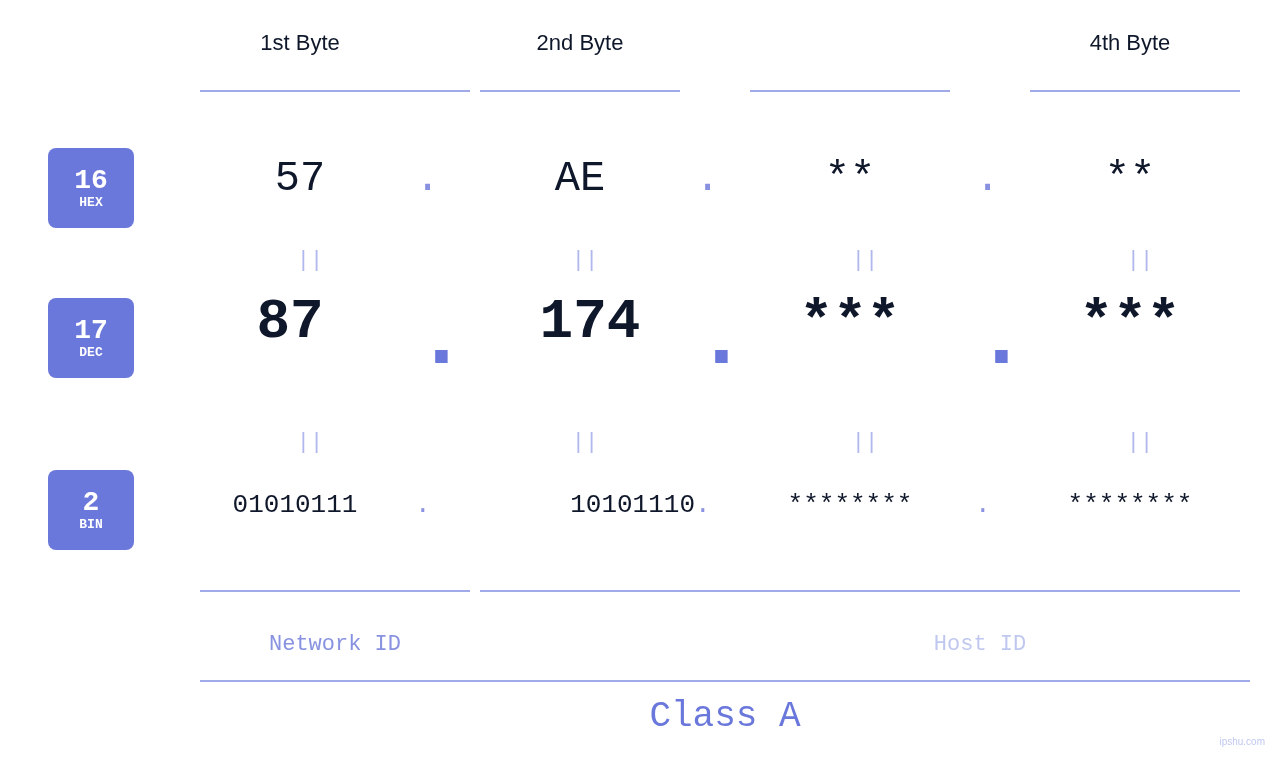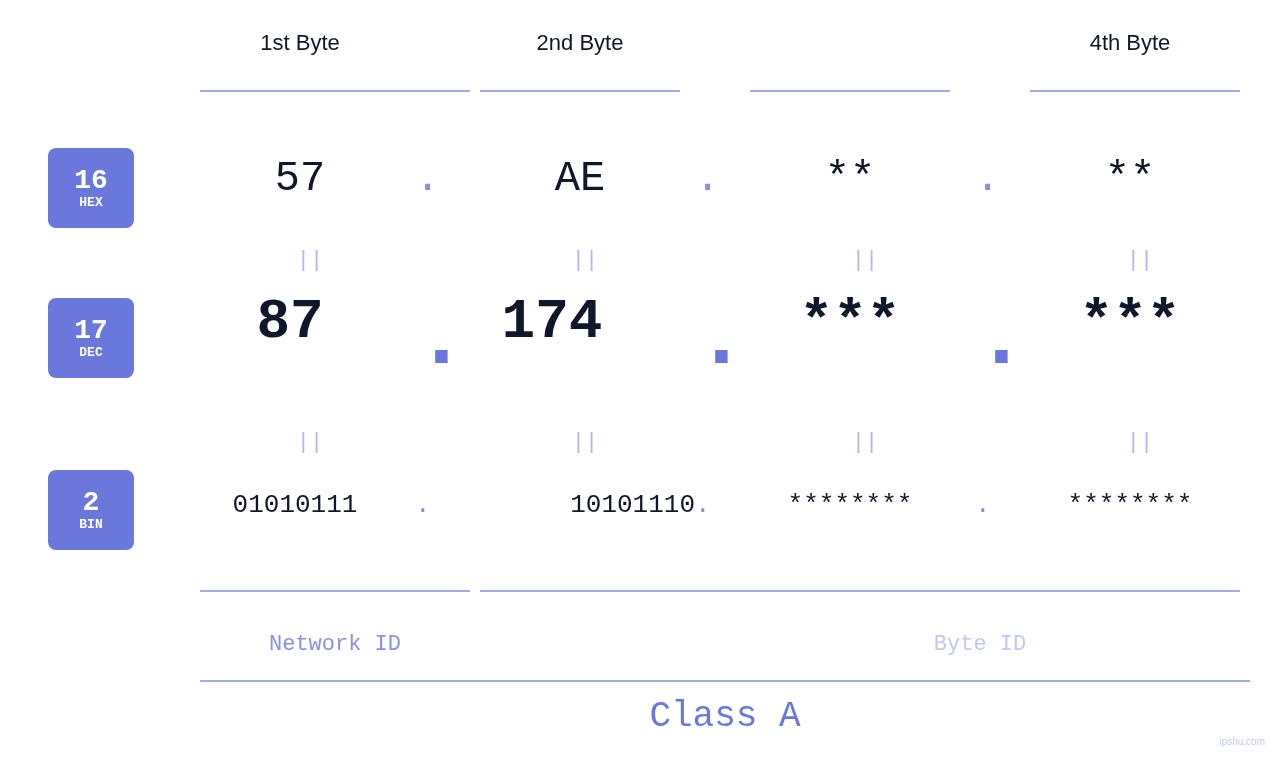--- a/index.html
+++ b/index.html
@@ -90,21 +90,21 @@
     .hex-v4 { left: 1030px; width: 200px; }
 
     
     .dec-val {
       font-size: 56px;
       font-weight: bold;
       top: 290px;
     }
 
     .dec-v1 { left: 170px; width: 240px; }
-    .dec-v2 { left: 432px; width: 240px; text-align: center; }
+    .dec-v2 { left: 470px; width: 240px; text-align: center; }
     .dec-v3 { left: 730px; width: 240px; }
     .dec-v4 { left: 1010px; width: 240px; }
 
     
     .bin-val {
       font-size: 26px;
       top: 490px;
     }
 
     .bin-v1 { left: 175px; width: 240px; }
@@ -282,21 +282,21 @@
   <div class="dot-bin dot1">.</div>
   <div class="dot-bin dot2">.</div>
   <div class="dot-bin dot3">.</div>
 
   <div style="position:absolute; bottom:175px; left:200px; width:270px; height:2px; background:#a0aae8;"></div>
 
   <div style="position:absolute; bottom:175px; left:480px; width:760px; height:2px; background:#a0aae8;"></div>
 
   <div class="network-id-label">Network ID</div>
 
-  <div class="host-id-label">Byte ID</div>
+  <div class="host-id-label">Host ID</div>
 
   <div class="bracket-full-bottom"></div>
 
   <div class="class-a-label">Class A</div>
 
   <div class="watermark">ipshu.com</div>
 
 </div>
 
 </body></html>

